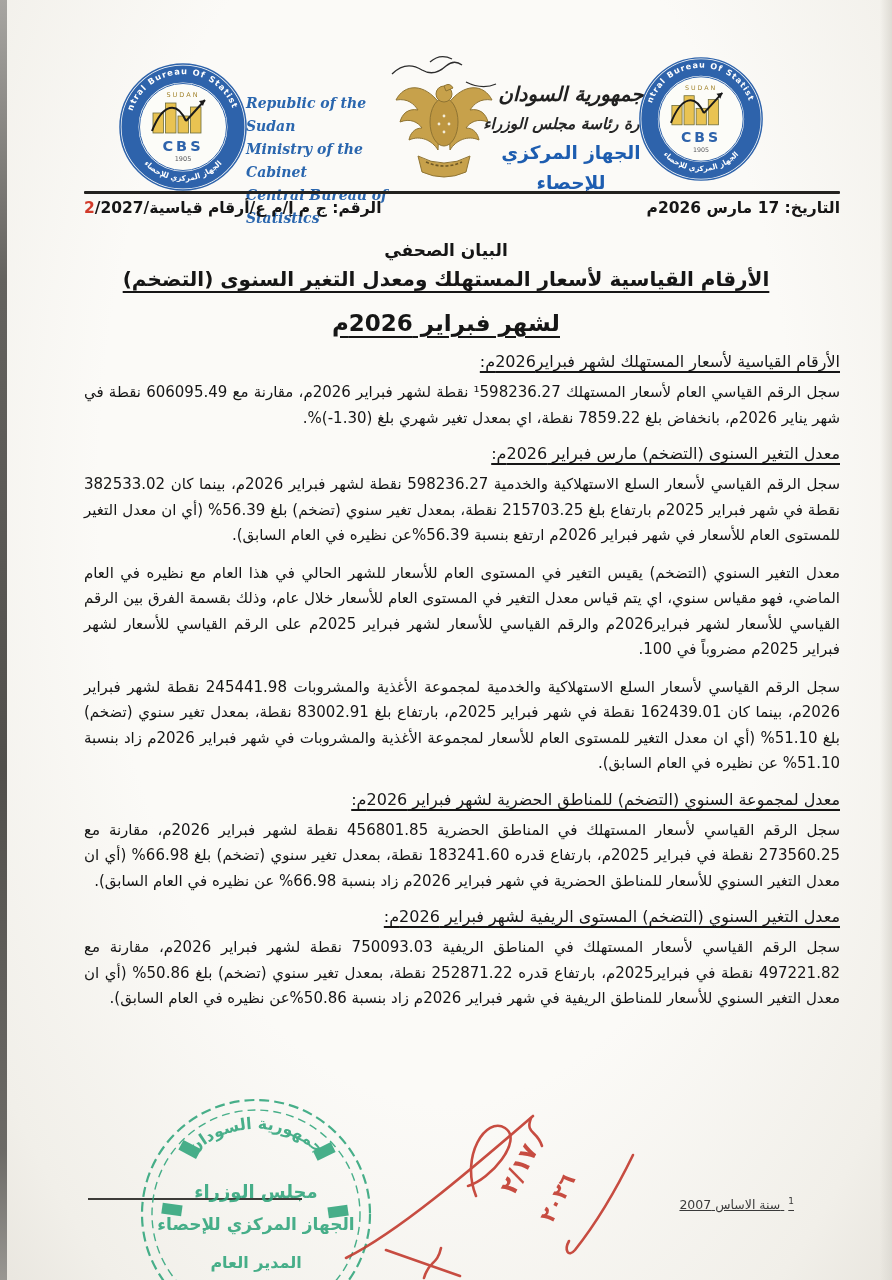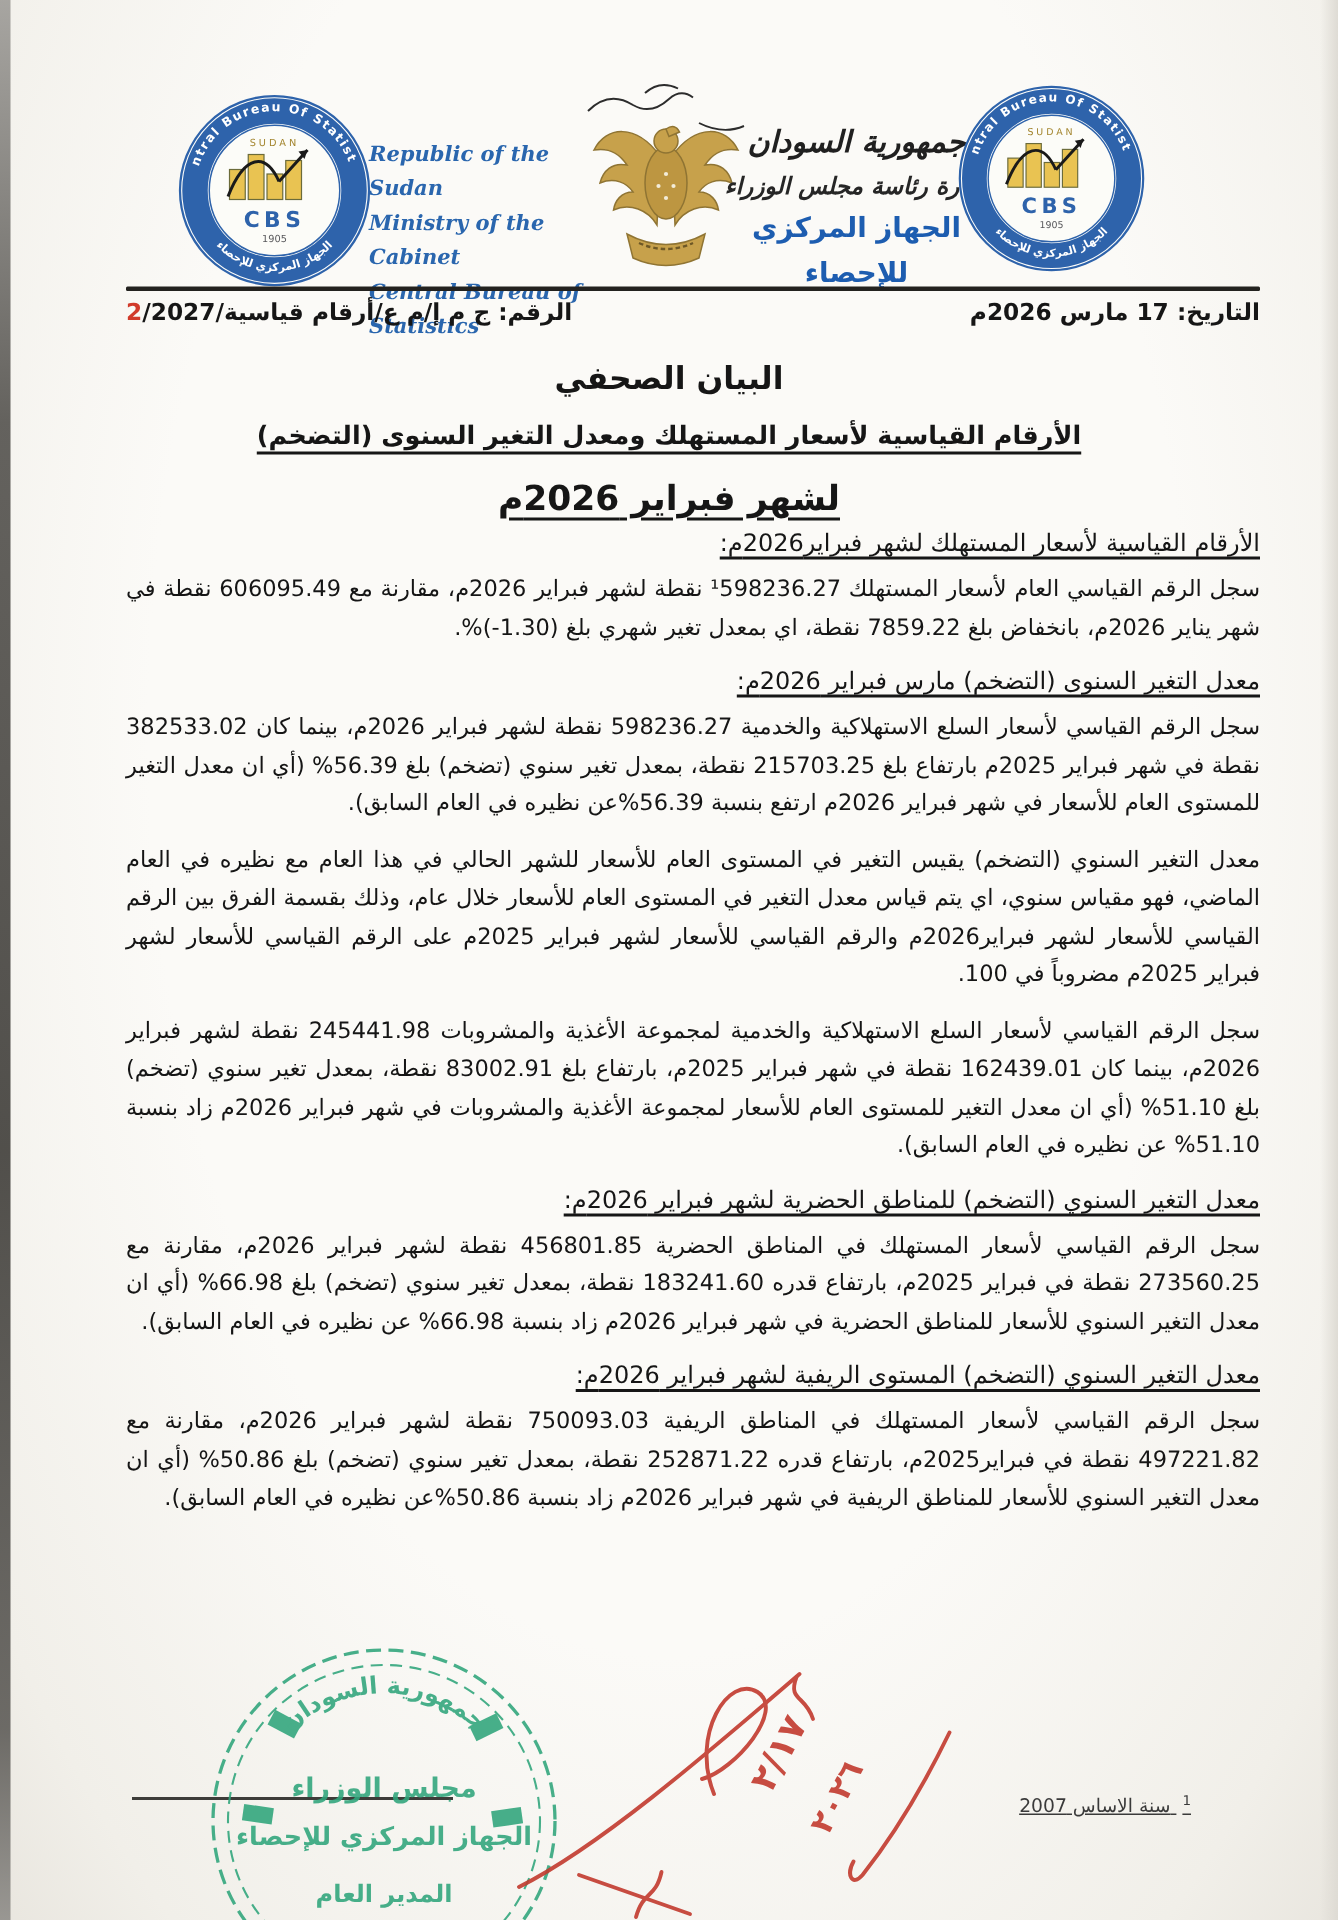--- a/index.html
+++ b/index.html
@@ -24,22 +24,22 @@
   .ar-block .l1{font-size:20px;font-weight:600;font-style:oblique;line-height:32px;color:#202020;}
   .ar-block .l2{font-size:15.5px;font-weight:600;font-style:oblique;line-height:28px;color:#262626;}
   .ar-block .l3{font-size:18.5px;font-weight:bold;line-height:30px;color:#1d5db0;}
   .rule{position:absolute;left:84px;right:52px;top:191px;height:3px;background:#23221f;border-radius:1px;}
   
   .meta{position:absolute;left:84px;right:52px;top:199px;direction:rtl;display:flex;
     justify-content:space-between;font-size:15.5px;font-weight:bold;}
   .meta .red{color:#d13a2a;}
   
   .titles{position:absolute;left:0;right:0;top:240px;text-align:center;direction:rtl;font-weight:bold;}
-  .titles .t1{font-size:21px;margin-bottom:17px;}
-  .titles .t2{font-size:17px;margin-bottom:19px;text-decoration:underline;text-underline-offset:5px;text-decoration-thickness:1.5px;}
+  .titles .t1{font-size:17px;margin-bottom:7px;}
+  .titles .t2{font-size:20px;margin-bottom:19px;text-decoration:underline;text-underline-offset:5px;text-decoration-thickness:1.5px;}
   .titles .t3{font-size:23px;text-decoration:underline;text-underline-offset:5px;text-decoration-thickness:1.5px;}
   
   .bodytext{position:absolute;left:84px;right:52px;top:352px;direction:rtl;text-align:justify;}
   .bodytext h2{font-size:16px;font-weight:normal;margin:13px 0 9px;text-align:right;
     text-decoration:underline;text-underline-offset:4px;text-decoration-thickness:1.5px;}
   .bodytext h2:first-child{margin-top:0;}
   .bodytext p{font-size:15px;line-height:25.5px;margin:0 0 12px;color:#151515;}
   
   .fnsep{position:absolute;left:88px;top:1198px;width:214px;height:2px;background:#3d3c39;}
   .footnote{position:absolute;right:98px;top:1196px;direction:rtl;font-size:12.5px;color:#3a3a3a;text-decoration:underline;}
@@ -162,21 +162,21 @@
 
   <main class="bodytext">
     <h2>الأرقام القياسية لأسعار المستهلك لشهر فبراير2026م:</h2>
     <p>سجل الرقم القياسي العام لأسعار المستهلك ⁦¹598236.27⁩ نقطة لشهر فبراير 2026م، مقارنة مع 606095.49 نقطة في شهر يناير 2026م، بانخفاض بلغ 7859.22 نقطة، اي بمعدل تغير شهري بلغ ⁦(-1.30)⁩%.</p>
 
     <h2>معدل التغير السنوى (التضخم) مارس فبراير 2026م:</h2>
     <p>سجل الرقم القياسي لأسعار السلع الاستهلاكية والخدمية 598236.27 نقطة لشهر فبراير 2026م، بينما كان 382533.02 نقطة في شهر فبراير 2025م بارتفاع بلغ 215703.25 نقطة، بمعدل تغير سنوي (تضخم) بلغ ⁦%56.39⁩ (أي ان معدل التغير للمستوى العام للأسعار في شهر فبراير 2026م ارتفع بنسبة ⁦%56.39⁩عن نظيره في العام السابق).</p>
     <p>معدل التغير السنوي (التضخم) يقيس التغير في المستوى العام للأسعار للشهر الحالي في هذا العام مع نظيره في العام الماضي، فهو مقياس سنوي، اي يتم قياس معدل التغير في المستوى العام للأسعار خلال عام، وذلك بقسمة الفرق بين الرقم القياسي للأسعار لشهر فبراير2026م والرقم القياسي للأسعار لشهر فبراير 2025م على الرقم القياسي للأسعار لشهر فبراير 2025م مضروباً في 100.</p>
     <p>سجل الرقم القياسي لأسعار السلع الاستهلاكية والخدمية لمجموعة الأغذية والمشروبات 245441.98 نقطة لشهر فبراير 2026م، بينما كان 162439.01 نقطة في شهر فبراير 2025م، بارتفاع بلغ 83002.91 نقطة، بمعدل تغير سنوي (تضخم) بلغ ⁦%51.10⁩ (أي ان معدل التغير للمستوى العام للأسعار لمجموعة الأغذية والمشروبات في شهر فبراير 2026م زاد بنسبة ⁦%51.10⁩ عن نظيره في العام السابق).</p>
 
-    <h2>معدل التغير السنوي (التضخم) للمناطق الحضرية لشهر فبراير 2026م:</h2>
+    <h2>معدل لمجموعة السنوي (التضخم) للمناطق الحضرية لشهر فبراير 2026م:</h2>
     <p>سجل الرقم القياسي لأسعار المستهلك في المناطق الحضرية 456801.85 نقطة لشهر فبراير 2026م، مقارنة مع 273560.25 نقطة في فبراير 2025م، بارتفاع قدره 183241.60 نقطة، بمعدل تغير سنوي (تضخم) بلغ ⁦%66.98⁩ (أي ان معدل التغير السنوي للأسعار للمناطق الحضرية في شهر فبراير 2026م زاد بنسبة ⁦%66.98⁩ عن نظيره في العام السابق).</p>
 
     <h2>معدل التغير السنوي (التضخم) المستوى الريفية لشهر فبراير 2026م:</h2>
     <p>سجل الرقم القياسي لأسعار المستهلك في المناطق الريفية 750093.03 نقطة لشهر فبراير 2026م، مقارنة مع 497221.82 نقطة في فبراير2025م، بارتفاع قدره 252871.22 نقطة، بمعدل تغير سنوي (تضخم) بلغ ⁦%50.86⁩ (أي ان معدل التغير السنوي للأسعار للمناطق الريفية في شهر فبراير 2026م زاد بنسبة ⁦%50.86⁩عن نظيره في العام السابق).</p>
   </main>
 
   <div class="fnsep"></div>
   <div class="footnote">
     <sup>1</sup>
     <span>سنة الاساس 2007</span>

